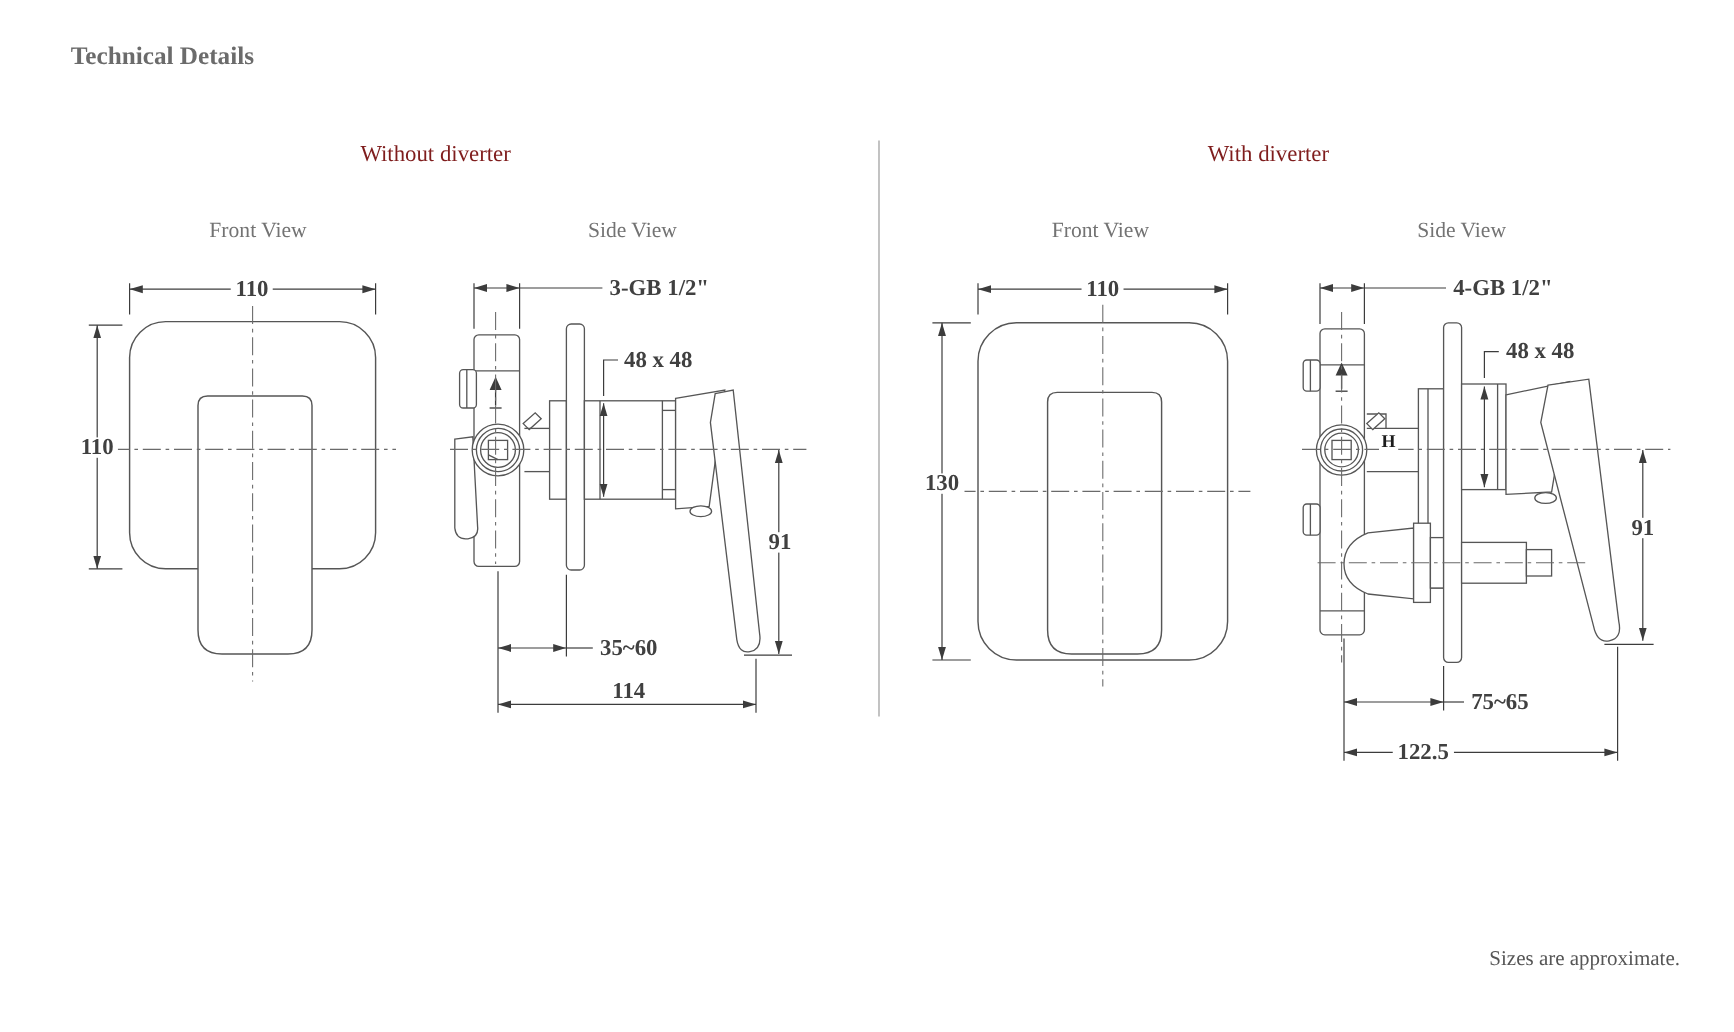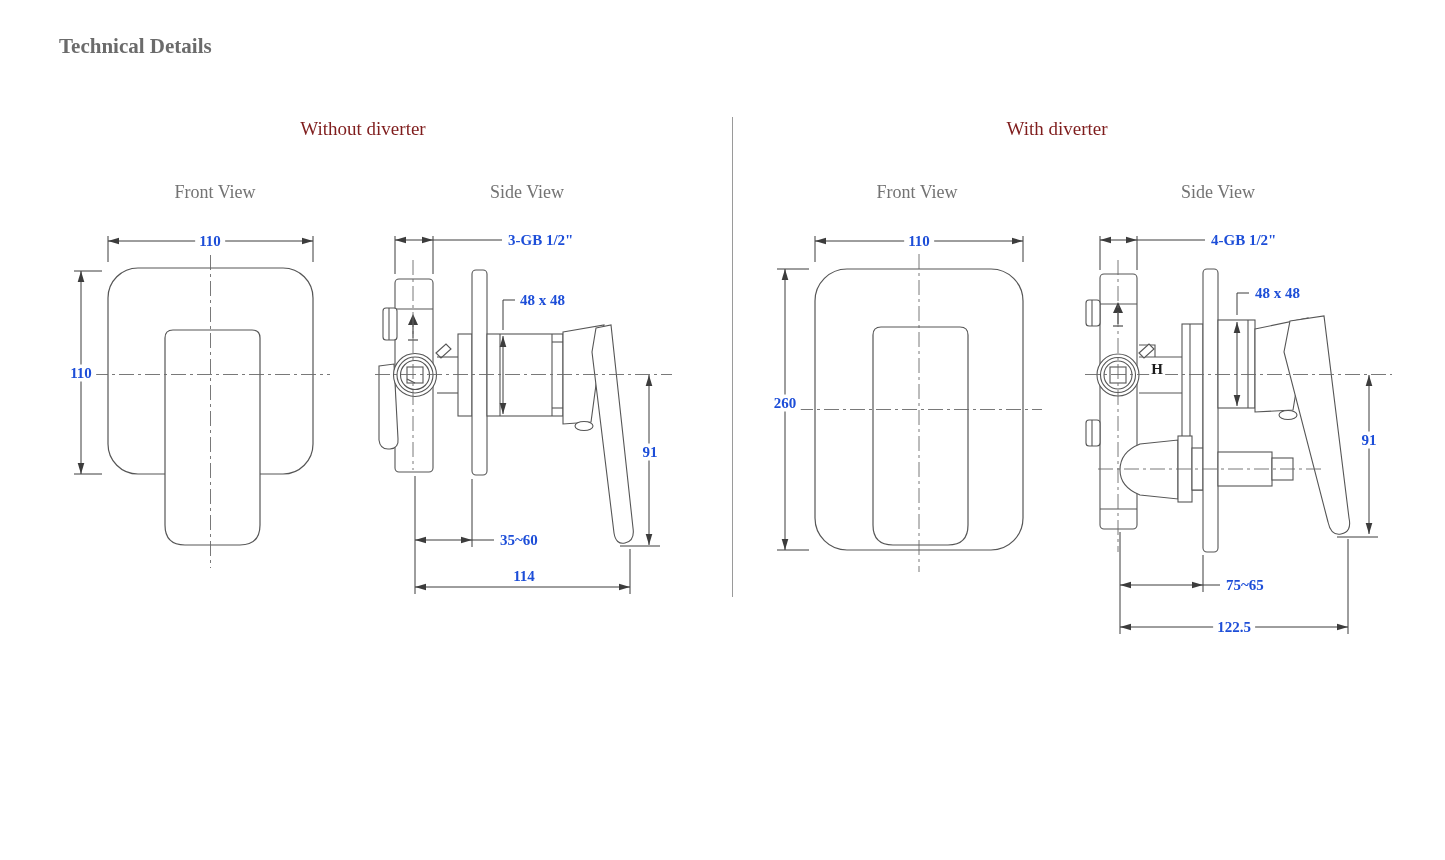--- a/index.html
+++ b/index.html
@@ -2,21 +2,21 @@
 <html><head>
 <meta charset="utf-8">
 <style>
   html,body{margin:0;padding:0;background:#fff;}
   .stage{position:relative;width:1445px;height:860px;background:#fff;overflow:hidden;
          font-family:Liberation Serif, serif;margin-top:12px;}
   svg.linework{position:absolute;left:0;top:0;}
   .page-title{position:absolute;left:59px;top:22px;font-size:21px;font-weight:bold;color:#6b6b6b;white-space:nowrap;}
   .section-title{position:absolute;transform:translate(-50%,-50%);font-size:19px;color:#7f1d1d;white-space:nowrap;}
   .view-heading{position:absolute;transform:translate(-50%,-50%);font-size:18px;color:#737373;white-space:nowrap;}
-  .dim-label{position:absolute;transform:translate(-50%,-50%);font-size:15px;font-weight:bold;color:#1d4ed8;
+  .dim-label{position:absolute;transform:translate(-50%,-50%);font-size:19px;font-weight:bold;color:#404040;
              background:#fff;padding:0 4px;white-space:nowrap;line-height:17px;}
   .dim-label.anchor-left{transform:translate(0,-50%);}
   .hot-marker{position:absolute;transform:translate(-50%,-50%);font-size:15px;font-weight:bold;color:#1c1c1c;background:#fff;padding:0 2px;}
   .footer-note{position:absolute;right:45px;top:775px;text-align:right;font-size:17.5px;color:#565656;line-height:23px;}
 </style>
 </head>
 <body>
 
 <div class="stage">
 
@@ -197,24 +197,25 @@
 
   <div class="dim-label" style="left:210px;top:229px;">110</div>
   <div class="dim-label" style="left:81px;top:361px;">110</div>
   <div class="dim-label anchor-left" style="left:504px;top:228px;">3-GB 1/2"</div>
   <div class="dim-label anchor-left" style="left:516px;top:288px;">48 x 48</div>
   <div class="dim-label" style="left:650px;top:440px;">91</div>
   <div class="dim-label anchor-left" style="left:496px;top:528px;">35~60</div>
   <div class="dim-label" style="left:524px;top:564px;">114</div>
 
   <div class="dim-label" style="left:919px;top:229px;">110</div>
-  <div class="dim-label" style="left:785px;top:391px;">260</div>
+  <div class="dim-label" style="left:785px;top:391px;">130</div>
   <div class="dim-label anchor-left" style="left:1207px;top:228px;">4-GB 1/2"</div>
   <div class="dim-label anchor-left" style="left:1251px;top:281px;">48 x 48</div>
   <div class="dim-label" style="left:1369px;top:428px;">91</div>
   <div class="dim-label anchor-left" style="left:1222px;top:573px;">75~65</div>
-  <div class="dim-label" style="left:1234px;top:615px;">122.5</div>
+  <div class="dim-label" style="left:1186px;top:615px;">122.5</div>
   <div class="hot-marker" style="left:1157px;top:357px;">H</div>
 
   <div class="footer-note">
+    <div>Sizes are approximate.</div>
   </div>
 
 </div>
 
 </body></html>

